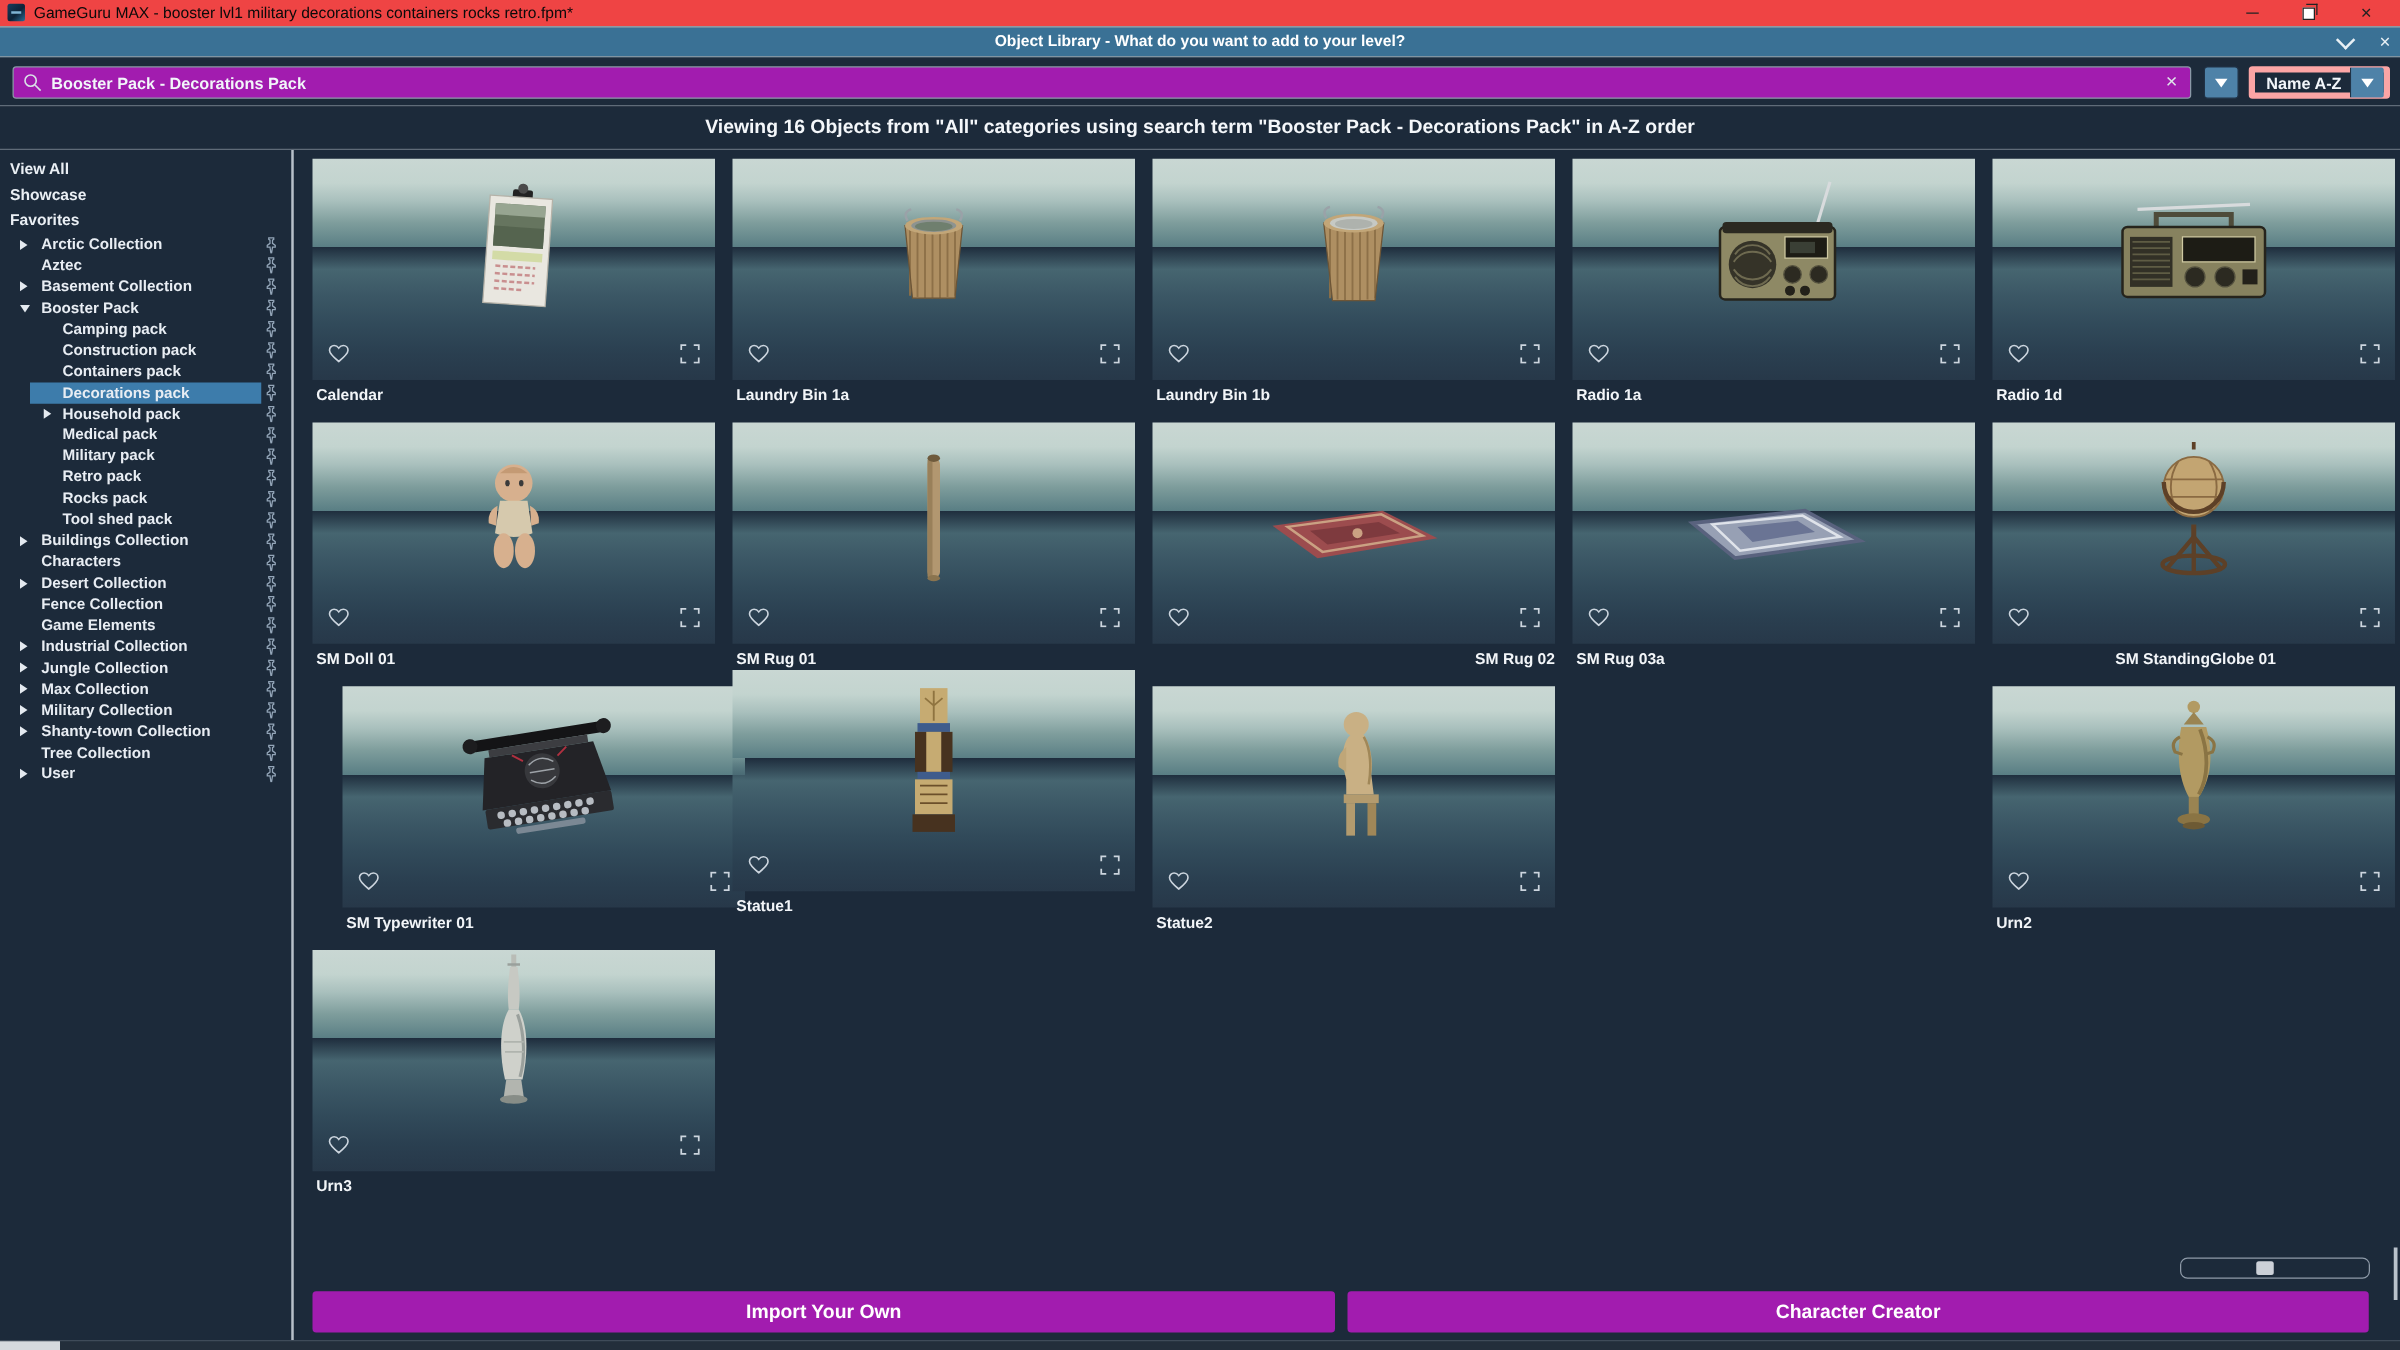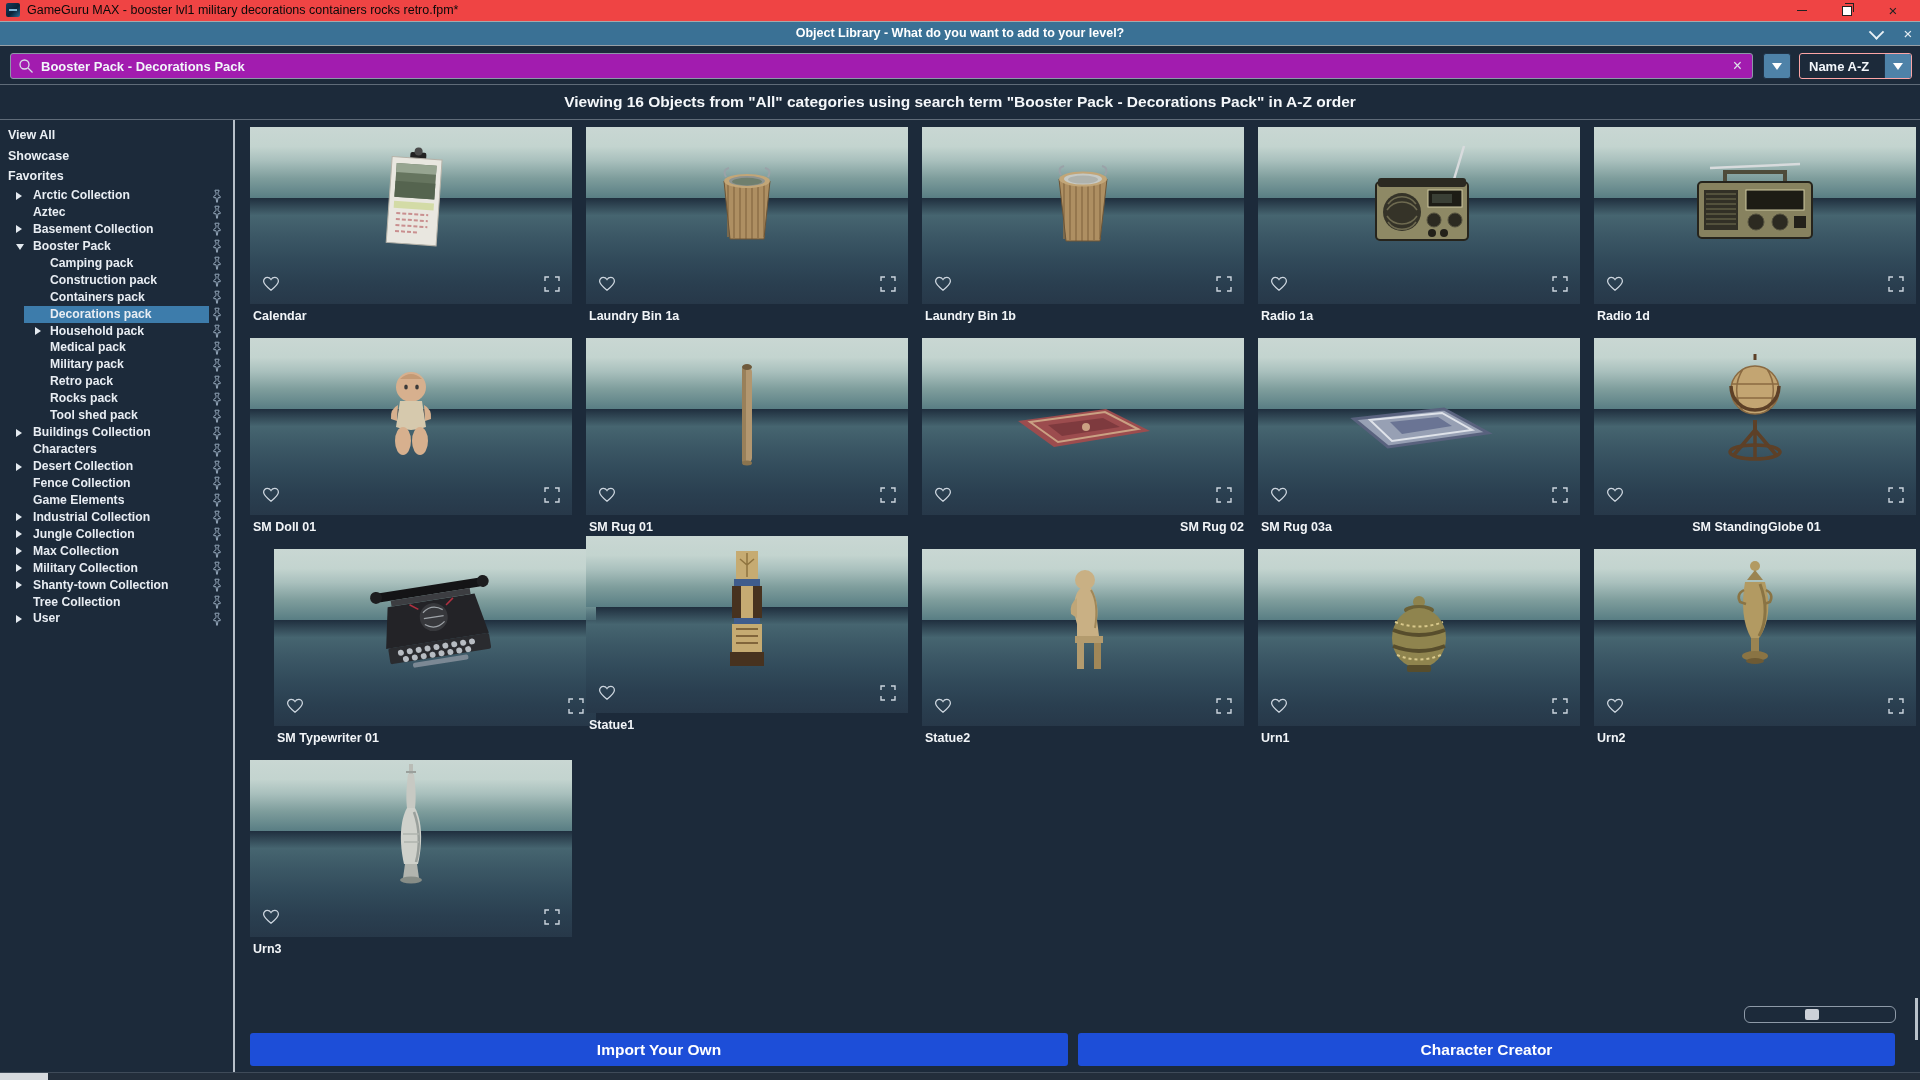--- a/index.html
+++ b/index.html
@@ -37,21 +37,21 @@
     border:1px solid #8b99a7;border-radius:3px;display:flex;align-items:center;background:#a21caf;}
   #search-box svg{margin:0 7px 0 7px;flex:0 0 auto;}
   #search-input{flex:1;background:transparent;border:none;outline:none;color:#f2f6fa;
     font-family:"Liberation Sans",sans-serif;font-size:13px;font-weight:bold;padding:0;}
   #search-clear{flex:0 0 auto;margin-right:10px;color:#dfe5ea;font-size:16px;line-height:16px;cursor:default;}
   .arrow-btn{position:absolute;top:7px;width:28px;height:26px;box-sizing:border-box;background:#4e82a8;
     border:1px solid #203246;border-radius:3px;display:flex;align-items:center;justify-content:center;}
   #filter-btn{left:1763px;}
   .tri-down{width:0;height:0;border-left:5px solid transparent;border-right:5px solid transparent;border-top:7px solid #fff;}
   #sort-box{position:absolute;left:1799px;top:7px;width:113px;height:26px;box-sizing:border-box;
-    border:1px solid #fca5a5;border-radius:3px;display:flex;align-items:center;background:#1c2a3a;}
+    border:5px solid #fca5a5;border-radius:3px;display:flex;align-items:center;background:#1c2a3a;}
   #sort-label{flex:1;padding-left:9px;color:#f2f6fa;font-size:13px;font-weight:bold;}
   #sort-arrow{flex:0 0 26px;height:24px;background:#4e82a8;border-left:1px solid #203246;border-radius:0 2px 2px 0;
     display:flex;align-items:center;justify-content:center;}
   
   #statusrow{position:absolute;left:0;top:85px;width:1920px;height:35px;border-bottom:1px solid #5f6b78;
     box-sizing:border-box;display:flex;align-items:center;justify-content:center;}
   #status-text{color:#f4f7fa;font-size:15.5px;font-weight:bold;}
   
   #sidebar{position:absolute;left:0;top:120px;width:233px;height:952px;}
   #side-top{position:absolute;left:0;top:5px;width:100%;}
@@ -73,21 +73,21 @@
   .thumb{position:relative;width:322px;height:177px;overflow:hidden;
     background:linear-gradient(180deg,#c9d7d3 0%,#c3d4cf 11%,#a9c0bd 19%,#7e9d9c 29%,#597e84 40%,#47667110 0,#466570 50%,#3b5765 62%,#314a5a 75%,#2a3f50 88%,#273849 100%);}
   .thumb .obj{position:absolute;left:50%;top:44%;transform:translate(-50%,-50%);}
   .thumb .fav{position:absolute;left:12px;bottom:8px;}
   .thumb .exp{position:absolute;right:12px;bottom:8px;}
   .tlabel{margin-top:5px;padding-left:3px;color:#f2f5f8;font-size:12.5px;font-weight:600;height:16px;white-space:nowrap;}
   
   #size-slider{position:absolute;left:1744px;top:1006px;width:152px;height:17px;box-sizing:border-box;
     border:1px solid #8e9aa8;border-radius:6px;}
   #size-thumb{position:absolute;left:60px;top:2px;width:14px;height:11px;background:#ccd1d8;border-radius:2px;}
-  .big-btn{position:absolute;top:1033px;height:33px;background:#1d4ed8;border-radius:3px;
+  .big-btn{position:absolute;top:1033px;height:33px;background:#a21caf;border-radius:3px;
     display:flex;align-items:center;justify-content:center;color:#fff;font-size:15.5px;font-weight:bold;}
   #btn-import{left:250px;width:818px;}
   #btn-character{left:1078px;width:817px;}
   #right-sliver{position:absolute;left:1915px;top:998px;width:3px;height:42px;background:#b9c2cb;}
   #bottomstrip{position:absolute;left:0;top:1072px;width:1920px;height:8px;background:#232e3b;border-top:1px solid #3f4b59;box-sizing:border-box;}
   #bottomstrip .lightseg{position:absolute;left:0;top:0;width:48px;height:7px;background:#d6dade;}
 </style>
 </head>
 <body>
 
@@ -601,39 +601,20 @@
           </svg></div>
         <span class="fav"><svg width="18" height="16" viewBox="0 0 18 16">
             <path d="M9 14.2C4.6 10.6 1.6 8 1.6 5.2 1.6 3 3.3 1.4 5.3 1.4c1.4 0 2.8.8 3.7 2.1.9-1.3 2.3-2.1 3.7-2.1 2 0 3.7 1.6 3.7 3.8 0 2.8-3 5.4-7.4 9z" fill="none" stroke="#ccd5de" stroke-width="1.3"></path>
           </svg></span>
         <span class="exp"><svg width="16" height="16" viewBox="0 0 16 16" fill="none" stroke="#ccd5de" stroke-width="1.4">
             <path d="M1 5V1h4M11 1h4v4M15 11v4h-4M5 15H1v-4"></path>
           </svg></span>
       </div>
       <div class="tlabel">Statue2</div>
     </div>
-    <div class="tile" style="left: 1022px; top: 429px;">
-      <div class="thumb">
-        <div class="obj"><svg width="110" height="130" viewBox="0 0 110 130">
-            <circle cx="55" cy="42" r="6" fill="#8f844e"></circle>
-            <ellipse cx="55" cy="50" rx="15" ry="5" fill="#6b6036"></ellipse>
-            <ellipse cx="55" cy="78" rx="27" ry="30" fill="#8f844e"></ellipse>
-            <path d="M29 70q26 10 52 0M29 86q26 10 52 0" stroke="#574d2c" stroke-width="4" fill="none"></path>
-            <path d="M31 62q24 9 48 0M33 95q22 9 44 0" stroke="#d9c98c" stroke-width="2" fill="none" stroke-dasharray="3 3"></path>
-            <rect x="43" y="105" width="24" height="7" rx="2" fill="#574d2c"></rect>
-          </svg></div>
-        <span class="fav"><svg width="18" height="16" viewBox="0 0 18 16">
-            <path d="M9 14.2C4.6 10.6 1.6 8 1.6 5.2 1.6 3 3.3 1.4 5.3 1.4c1.4 0 2.8.8 3.7 2.1.9-1.3 2.3-2.1 3.7-2.1 2 0 3.7 1.6 3.7 3.8 0 2.8-3 5.4-7.4 9z" fill="none" stroke="#ccd5de" stroke-width="1.3"></path>
-          </svg></span>
-        <span class="exp"><svg width="16" height="16" viewBox="0 0 16 16" fill="none" stroke="#ccd5de" stroke-width="1.4">
-            <path d="M1 5V1h4M11 1h4v4M15 11v4h-4M5 15H1v-4"></path>
-          </svg></span>
-      </div>
-      <div class="tlabel">Urn1</div>
-    </div>
     <div class="tile" style="left: 1358px; top: 429px;">
       <div class="thumb">
         <div class="obj"><svg width="100" height="150" viewBox="0 0 100 150">
             <circle cx="50" cy="16" r="5" fill="#b29a62"></circle>
             <path d="M42 30 L58 30 L50 20 Z" fill="#9a8452"></path>
             <path d="M40 32 C36 54 38 74 46 88 L54 88 C64 74 66 54 60 32 Z" fill="#b29a62"></path>
             <path d="M55 34 C62 52 62 72 54 86" stroke="#8a7444" stroke-width="3" fill="none"></path>
             <path d="M39 40q-8 4-4 12l6 2M61 40q8 4 4 12l-6 2" stroke="#8a7444" stroke-width="2.5" fill="none"></path>
             <rect x="46" y="88" width="8" height="14" fill="#9a8452"></rect>
             <ellipse cx="50" cy="106" rx="13" ry="5" fill="#8a7444"></ellipse>

